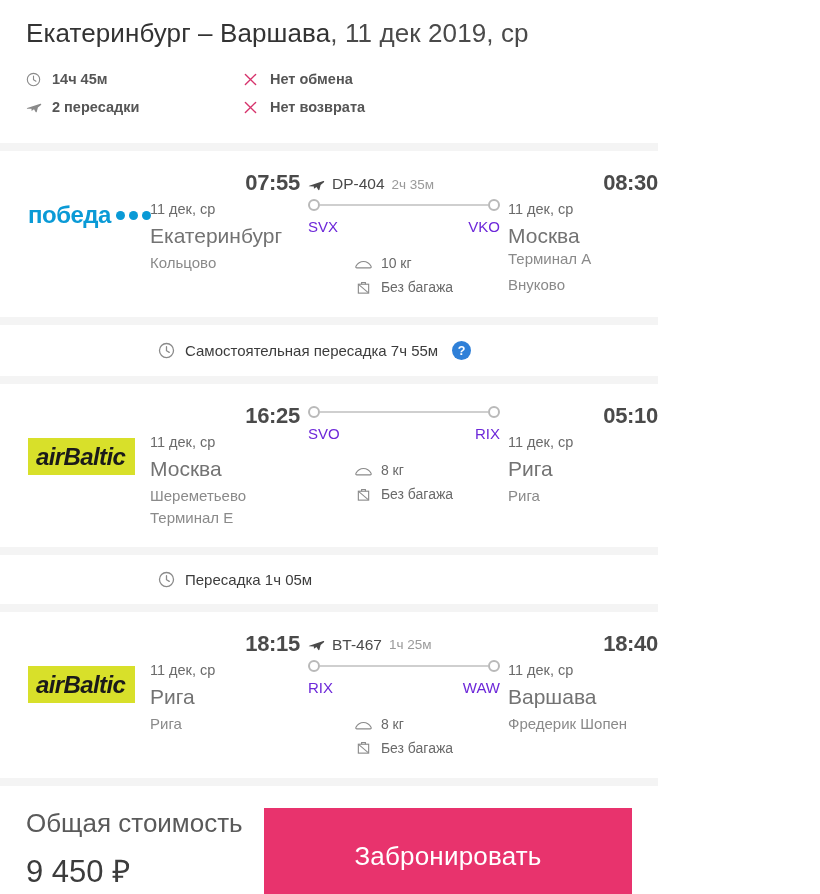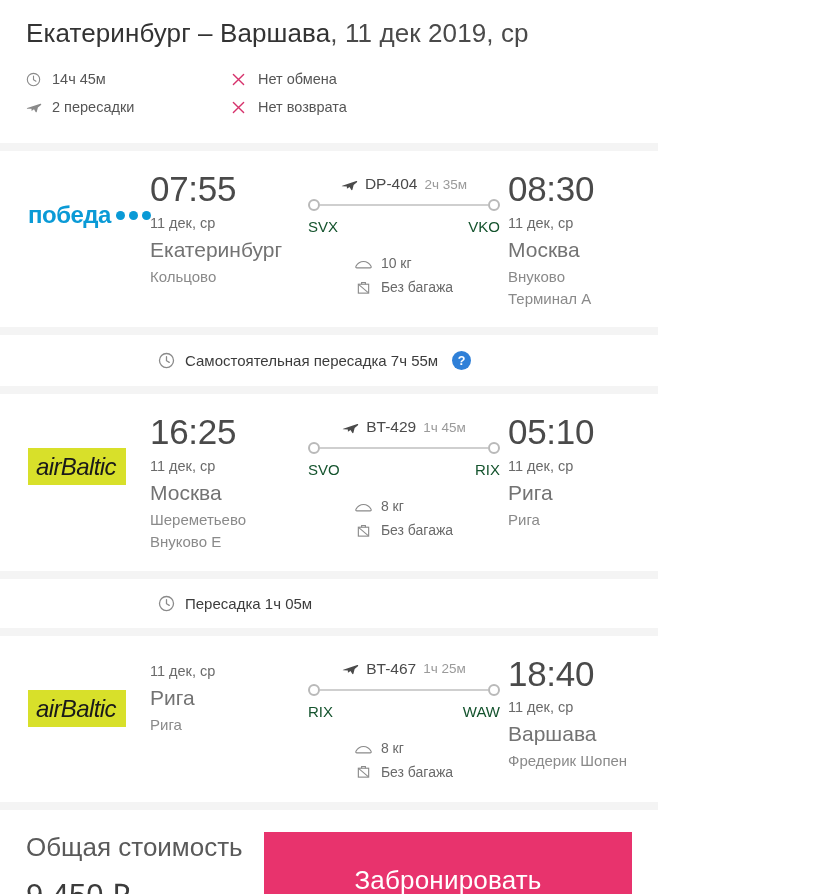--- a/index.html
+++ b/index.html
@@ -20,21 +20,22 @@
     font-size: 26px;
     color: #4a4a4a;
     font-weight: 400;
     letter-spacing: 0.1px;
     white-space: nowrap;
   }
   .title .route { color: #333; }
   .summary {
     margin-top: 16px;
     display: flex;
-    gap: 0px;
+    gap: 12px;
+    font-weight: bold;
   }
   .summary-col { width: 206px; }
   .summary-row {
     display: flex;
     align-items: center;
     height: 28px;
     font-size: 14.5px;
     color: #555;
   }
   .summary-row .ico {
@@ -70,34 +71,35 @@
     align-items: center;
   }
   .logo-pobeda .dots { display: inline-flex; gap: 4px; margin-left: 5px; }
   .logo-pobeda .dots i {
     width: 9px; height: 9px; border-radius: 50%; background: #0a9ad6; display: block;
   }
   .logo-airbaltic {
     background: #d8e02a;
     color: #1a1a1a;
     font-size: 24px;
-    font-weight: 400;
+    font-weight: 700;
     font-style: italic;
     padding: 6px 10px 6px 8px;
     letter-spacing: -0.6px;
     line-height: 1.05;
   }
 
   .dep-cell, .arr-cell { width: 150px; flex: 0 0 150px; }
   .time {
-    font-size: 35px;
+    font-size: 22px;
     color: #4a4a4a;
-    font-weight: 400;
+    font-weight: 700;
     line-height: 1.05;
     letter-spacing: -0.3px;
+    text-align: right;
   }
   .date {
     font-size: 14.5px;
     color: #6a6a6a;
     margin-top: 7px;
   }
   .city {
     font-size: 21px;
     color: #737373;
     margin-top: 7px;
@@ -107,21 +109,20 @@
     color: #8a8a8a;
     margin-top: 4px;
     line-height: 1.45;
   }
 
   .mid-cell {
     flex: 1 1 auto;
     padding: 0 8px;
     display: flex;
     flex-direction: column;
-    align-items: center;
   }
   .flight-head {
     display: flex;
     align-items: center;
     gap: 7px;
     height: 26px;
   }
   .plane-ico { color: #4a4a4a; display: flex; align-items: center; }
   .flight-no { font-size: 15.5px; color: #4a4a4a; }
   .flight-dur { font-size: 13.5px; color: #9a9a9a; }
@@ -138,21 +139,21 @@
     border: 2px solid #b9b9b9; background: #fff;
     flex: 0 0 12px;
   }
   .line { height: 2px; background: #cfcfcf; flex: 1 1 auto; }
 
   .codes {
     width: 100%;
     display: flex;
     justify-content: space-between;
     font-size: 15px;
-    color: #14532d;
+    color: #6d28d9;
     margin-top: 7px;
     padding: 0 0px;
   }
 
   .bags { margin-top: 16px; align-self: center; }
   .bag-row {
     display: flex;
     align-items: center;
     gap: 8px;
     font-size: 14px;
@@ -319,22 +320,22 @@
           </span>
           <span>Без багажа</span>
         </div>
       </div>
     </div>
 
     <div class="arr-cell">
       <div class="time">08:30</div>
       <div class="date">11 дек, ср</div>
       <div class="city">Москва</div>
+      <div class="sub" style="margin-top:0">Терминал A</div>
       <div class="sub">Внуково</div>
-      <div class="sub" style="margin-top:0">Терминал A</div>
     </div>
   </div>
 
   <div class="thick-sep"></div>
 
   <div class="transfer">
     <span class="clock">
       <svg width="17" height="17" viewBox="0 0 16 16">
           <circle cx="8" cy="8" r="6.6" fill="none" stroke="#8a8a8a" stroke-width="1.2"></circle>
           <path d="M8 4.4V8.2l2.6 1.6" fill="none" stroke="#8a8a8a" stroke-width="1.2" stroke-linecap="round"></path>
@@ -349,33 +350,24 @@
   <div class="segment">
     <div class="logo-cell" style="padding-top:34px">
       <div class="logo-airbaltic">airBaltic</div>
     </div>
 
     <div class="dep-cell">
       <div class="time">16:25</div>
       <div class="date">11 дек, ср</div>
       <div class="city">Москва</div>
       <div class="sub">Шереметьево</div>
-      <div class="sub" style="margin-top:0">Внуково E</div>
+      <div class="sub" style="margin-top:0">Терминал E</div>
     </div>
 
     <div class="mid-cell">
-      <div class="flight-head">
-        <span class="plane-ico">
-          <svg width="17" height="17" viewBox="0 0 16 16">
-              <path d="M1.2 9.1l13.2-4.3c.7-.2 1.2.6.6 1.1l-3.1 2.5-1.1 4.4c-.1.6-.9.7-1.2.2L8 10.3l-2.4 1.6-.1-2.1-4.3-.1c-.6 0-.6-.4 0-.6z" fill="#4a4a4a"></path>
-            </svg>
-        </span>
-        <span class="flight-no">BT-429</span>
-        <span class="flight-dur">1ч 45м</span>
-      </div>
       <div class="line-wrap">
         <span class="endpoint"></span>
         <span class="line"></span>
         <span class="endpoint"></span>
       </div>
       <div class="codes">
         <span>SVO</span>
         <span>RIX</span>
       </div>
       <div class="bags">
@@ -421,20 +413,21 @@
   </div>
 
   <div class="thick-sep"></div>
 
   <div class="segment">
     <div class="logo-cell" style="padding-top:34px">
       <div class="logo-airbaltic">airBaltic</div>
     </div>
 
     <div class="dep-cell">
+      <div class="time">18:15</div>
       <div class="date">11 дек, ср</div>
       <div class="city">Рига</div>
       <div class="sub">Рига</div>
     </div>
 
     <div class="mid-cell">
       <div class="flight-head">
         <span class="plane-ico">
           <svg width="17" height="17" viewBox="0 0 16 16">
               <path d="M1.2 9.1l13.2-4.3c.7-.2 1.2.6.6 1.1l-3.1 2.5-1.1 4.4c-.1.6-.9.7-1.2.2L8 10.3l-2.4 1.6-.1-2.1-4.3-.1c-.6 0-.6-.4 0-.6z" fill="#4a4a4a"></path>

